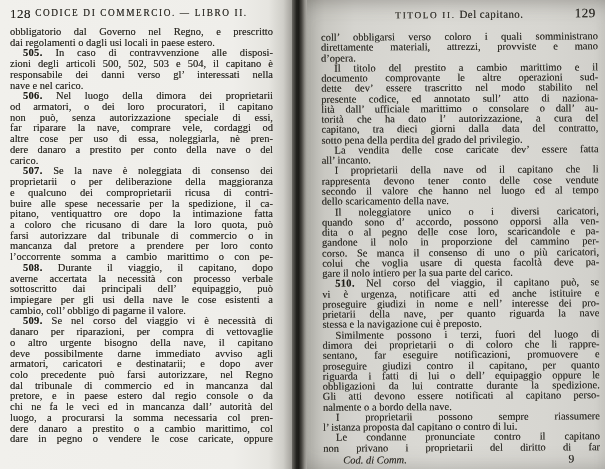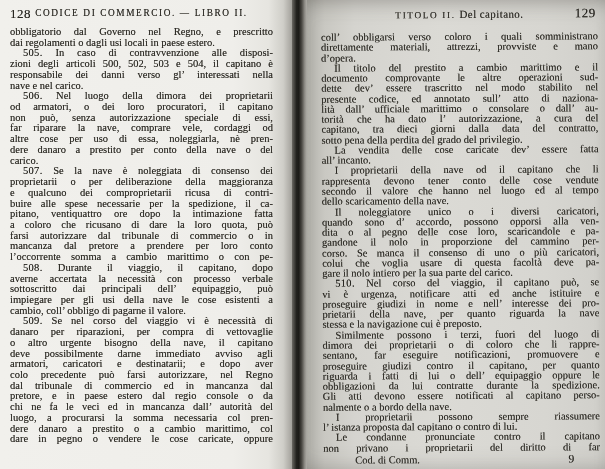--- a/index.html
+++ b/index.html
@@ -45,28 +45,28 @@
   .page-left  .body { top:27px;  left:10px; width:263px; font-size:10.5px; }
   .page-right .body { top:32px;  left:15px; width:277px; font-size:10.5px; }
   .line {
     text-align:justify; text-align-last:justify;
     overflow:hidden; white-space:nowrap;
   }
   .page-left  .line { height:10.72px; line-height:10.72px; }
   .page-right .line { height:10.28px; line-height:10.28px; }
   .line.last { text-align-last:left; }
   .line.indent { padding-left:13px; }
-  .art-num { font-weight:normal; color:#1d1c17; letter-spacing:.3px; }
+  .art-num { font-weight:bold; color:#1d1c17; letter-spacing:.3px; }
 
   .footer {
     position:absolute; left:15px; width:277px; top:453px;
     display:flex; align-items:baseline;
     text-shadow:0 0 .45px rgba(40,38,33,.5);
   }
-  .sig { font-size:10.5px; margin-left:32px; color:#2e2c26; }
+  .sig { font-style:italic; font-size:10.5px; margin-left:20px; color:#2e2c26; }
   .sheet { margin-left:auto; margin-right:26px; font-size:11.5px; color:#26241f; }
 </style>
 </head>
 <body>
 
 <div class="scan">
 
   <div class="page page-left">
     <div class="header">
       <span class="pagenum">128</span>

